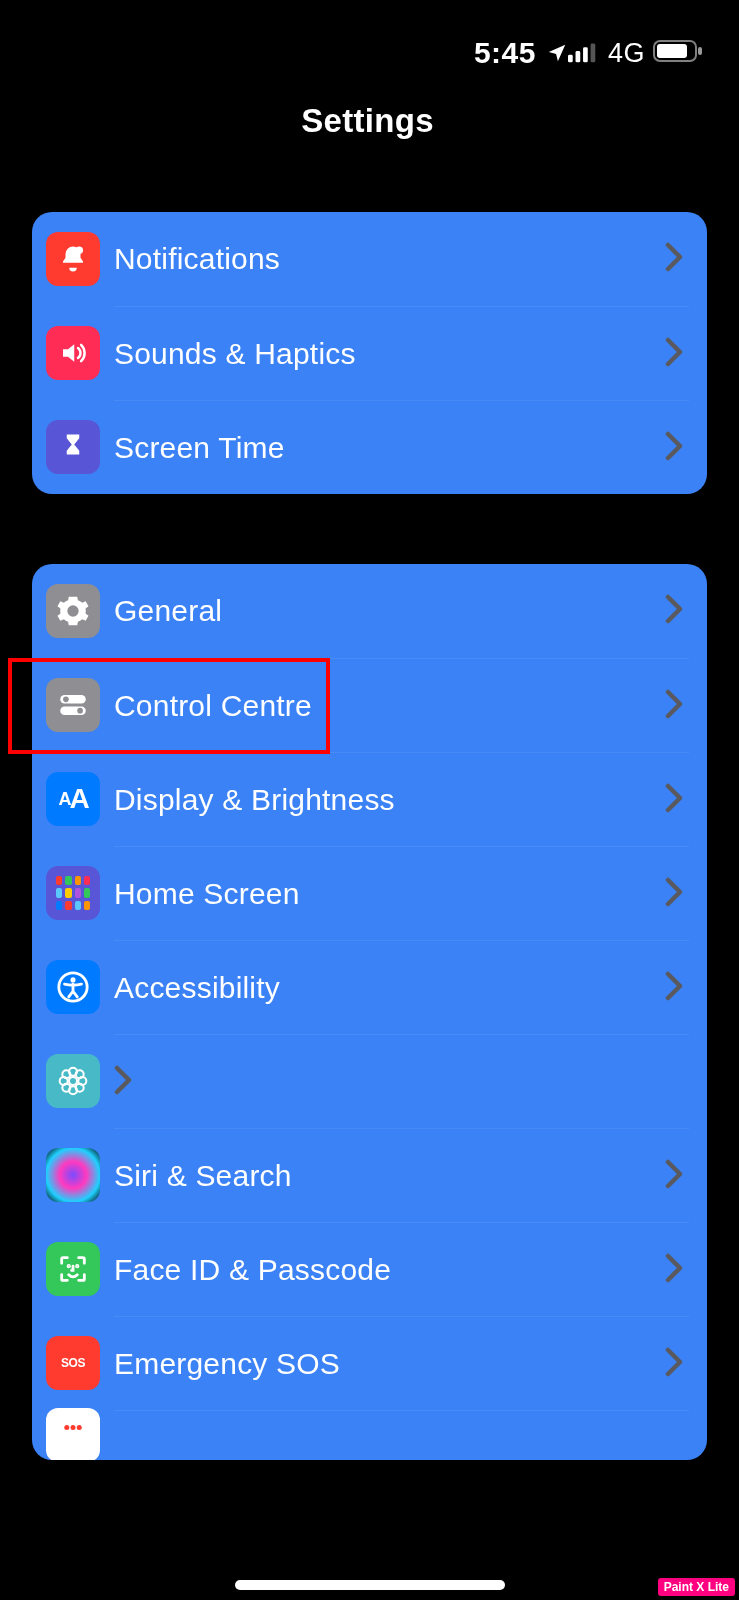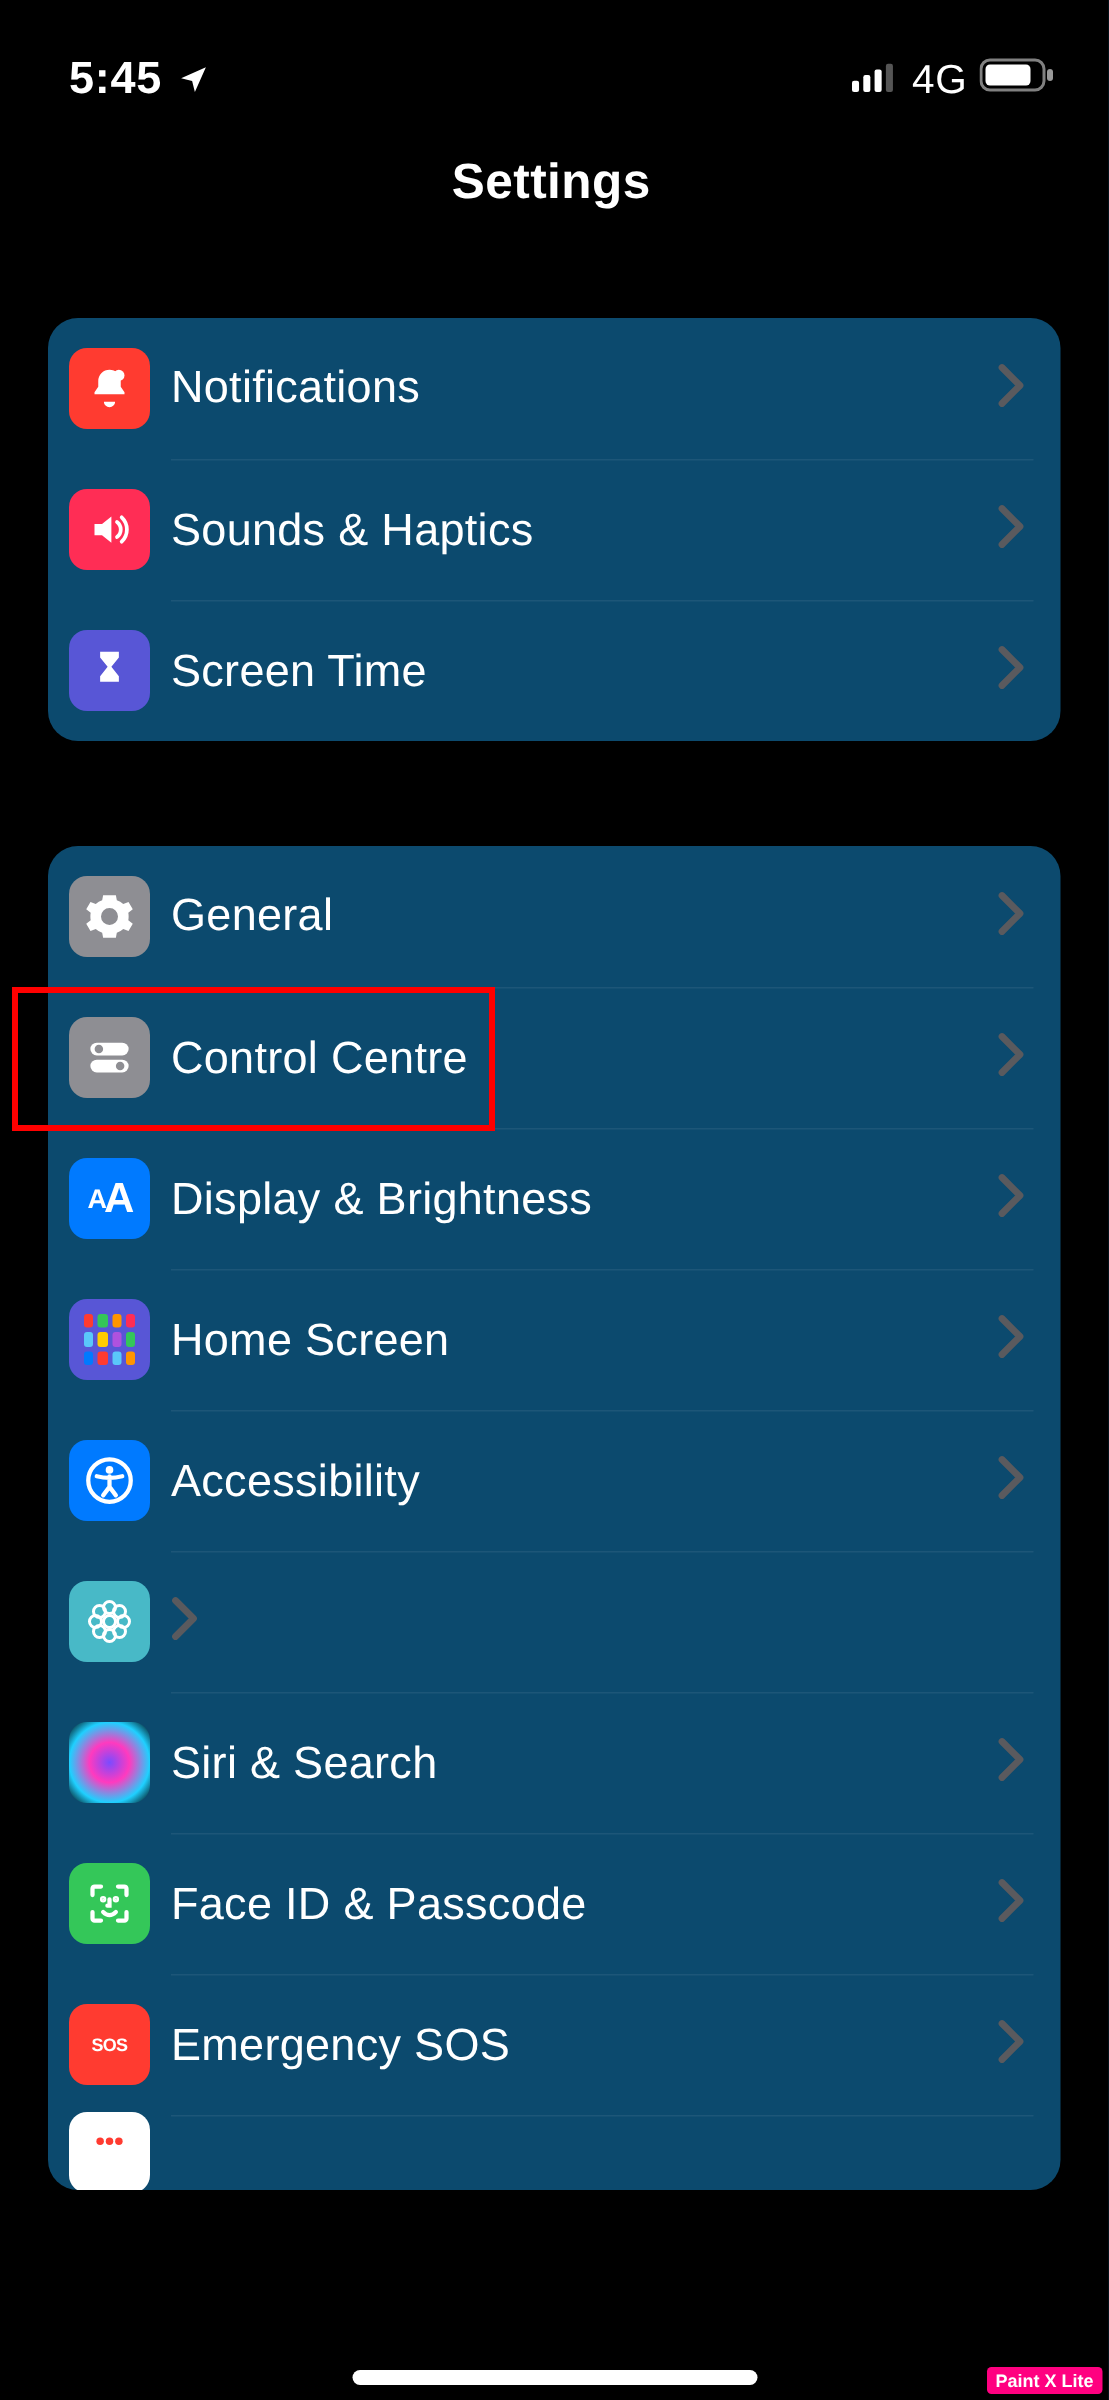--- a/index.html
+++ b/index.html
@@ -1,29 +1,29 @@
 <!DOCTYPE html>
 <html><head>
 <meta charset="utf-8">
 <style>
   * { margin: 0; padding: 0; box-sizing: border-box; -webkit-font-smoothing: antialiased; }
   html, body { width: 739px; height: 1600px; background: #000; font-family: -apple-system, "SF Pro Text", "Helvetica Neue", Arial, sans-serif; color: #fff; overflow: hidden; }
 
-  .status-bar { display: flex; justify-content: space-between; align-items: center; padding: 28px 36px 0 46px; height: 78px; font-size: 30px; font-weight: 600; letter-spacing: 0.5px; }
+  .status-bar { display: flex; justify-content: flex-end; align-items: center; padding: 28px 36px 0 46px; height: 78px; font-size: 30px; font-weight: 600; letter-spacing: 0.5px; }
   .status-left { display: flex; align-items: center; gap: 10px; }
   .status-right { display: flex; align-items: center; gap: 8px; }
   .status-net { font-size: 27px; font-weight: 500; letter-spacing: 0.5px; }
   .location-icon { display:inline-flex; }
 
   .header { text-align: center; padding: 24px 4px 20px 0; }
   .header-title { font-size: 33px; font-weight: 700; letter-spacing: 0.3px; }
 
   .scroll { padding: 0 32px; }
 
-  .group { background: #0c4a6e; border-radius: 20px; overflow: hidden; margin-top: 52px; }
+  .group { background: #3b82f6; border-radius: 20px; overflow: hidden; margin-top: 52px; }
   .group:first-of-type { margin-top: 52px; }
   .group2 { margin-top: 70px; }
 
   .row { display: flex; align-items: center; height: 94px; padding: 0 18px 0 0; }
   .row + .row .row-inner { border-top: 1px solid rgba(255,255,255,0.07); }
   .row-icon-wrap { width: 82px; display:flex; align-items:center; justify-content:center; flex-shrink:0; }
   .app-icon { width: 54px; height: 54px; border-radius: 12px; display:flex; align-items:center; justify-content:center; color:#fff; }
   .row-inner { flex:1; display:flex; align-items:center; height:100%; }
   .row-label { font-size: 30px; font-weight: 400; letter-spacing: 0.2px; flex:1; }
   .chevron { color:#5a5a5e; flex-shrink:0; margin-right:6px; }

